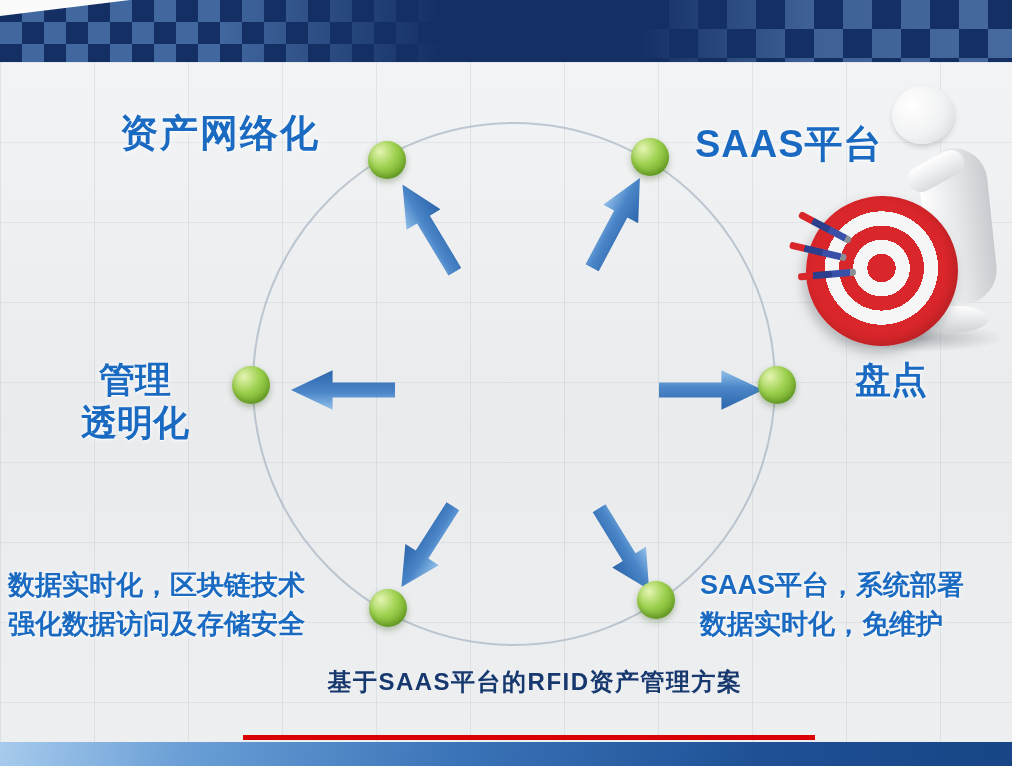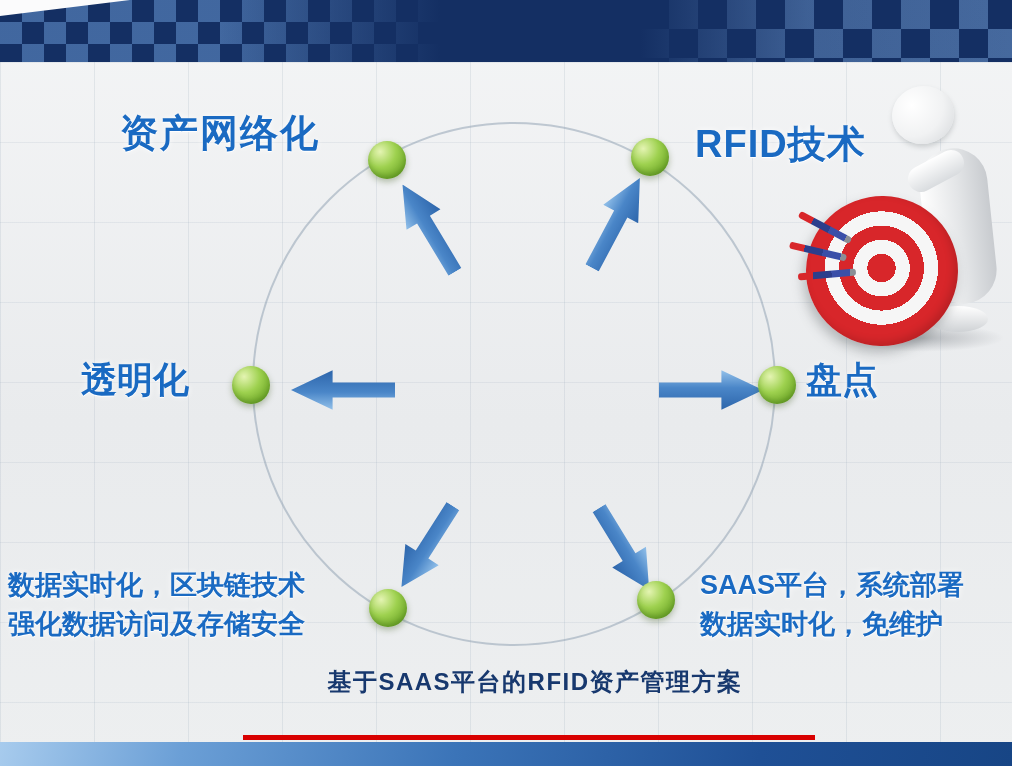--- a/index.html
+++ b/index.html
@@ -82,21 +82,21 @@
 
   
   .blue-label {
     position:absolute; color:#1a6ac2; font-weight:bold;
     text-shadow:0 1px 0 #fff, 0 0 6px rgba(255,255,255,0.85);
     line-height:1.2; white-space:nowrap;
   }
   .n-top-left  { left:120px; top:111px; font-size:38px; letter-spacing:2px; }
   .n-top-right { left:695px; top:122px; font-size:38px; letter-spacing:1px; }
   .n-left  { left:55px;  top:358px; width:160px; font-size:36px; text-align:center; }
-  .n-right { left:806px; top:358px; width:170px; font-size:36px; }
+  .n-right { left:806px; top:358px; width:170px; font-size:36px; text-align:center; }
   .n-bottom-left  { left:8px;   top:566px; font-size:27px; line-height:1.45;text-align:center; }
   .n-bottom-right { left:700px; top:566px; font-size:27px; line-height:1.45; }
 
   
   .mascot-shadow { position:absolute; left:835px; top:324px; width:170px; height:28px; border-radius:50%;
     background:radial-gradient(ellipse at center, rgba(115,120,126,0.45) 0%, rgba(115,120,126,0) 70%); }
   .mascot-body { position:absolute; left:924px; top:148px; width:68px; height:156px; border-radius:40px;
     background:linear-gradient(to right,#ffffff 0%, #e3e5e7 55%, #c8cbcf 100%); transform:rotate(-6deg); }
   .mascot-head { position:absolute; left:892px; top:86px; width:62px; height:58px; border-radius:50%;
     background:radial-gradient(circle at 35% 30%, #ffffff 0%, #f1f2f3 55%, #d3d6d9 100%);
@@ -155,23 +155,24 @@
   <div class="dot dot-tl"></div>
   <div class="dot dot-tr"></div>
   <div class="dot dot-l"></div>
   <div class="dot dot-r"></div>
   <div class="dot dot-bl"></div>
   <div class="dot dot-br"></div>
 
 
   <div class="blue-label n-top-left">资产网络化</div>
 
-  <div class="blue-label n-top-right">RFID技术</div>
+  <div class="blue-label n-top-right">SAAS平台</div>
 
   <div class="blue-label n-left">
+    <div>管理</div>
     <div>透明化</div>
   </div>
 
   <div class="blue-label n-right">
     <div>盘点</div>
   </div>
 
   <div class="blue-label n-bottom-left">
     <div>数据实时化，区块链技术</div>
     <div>强化数据访问及存储安全</div>

